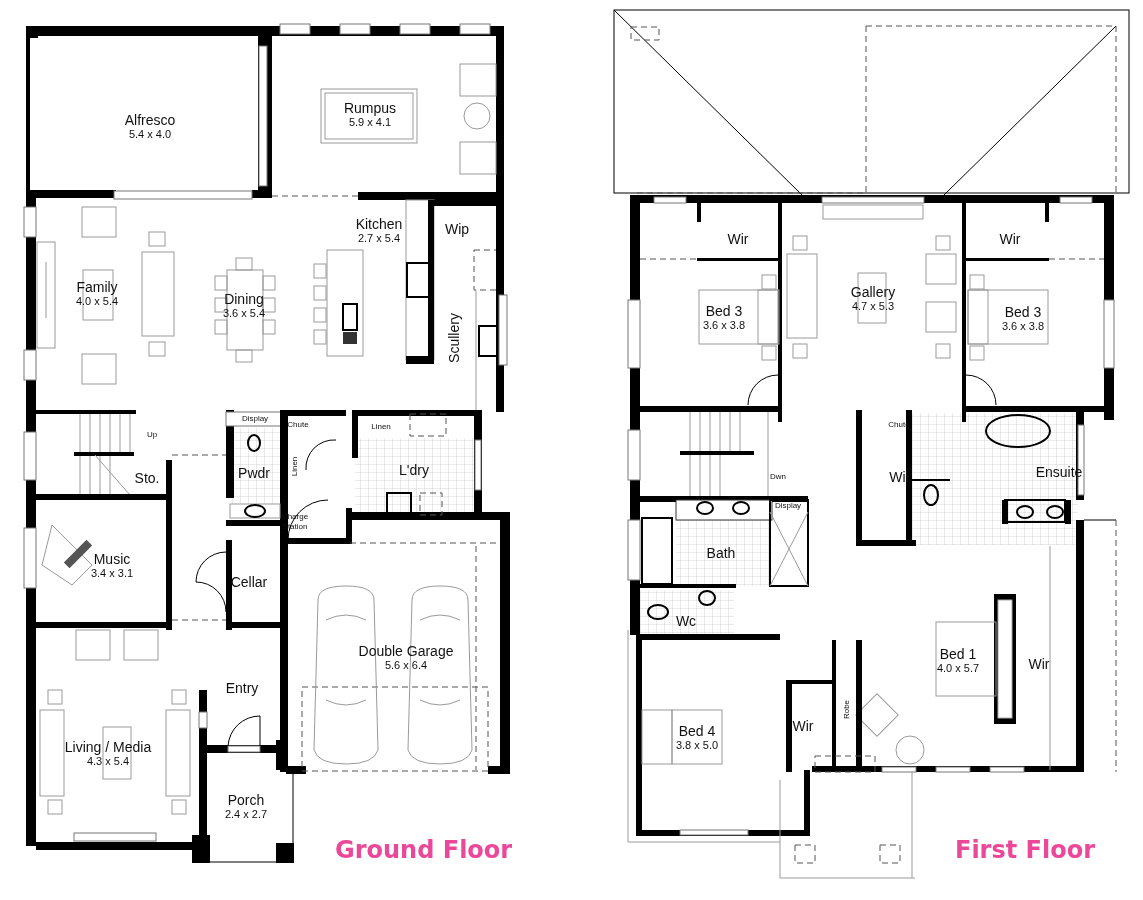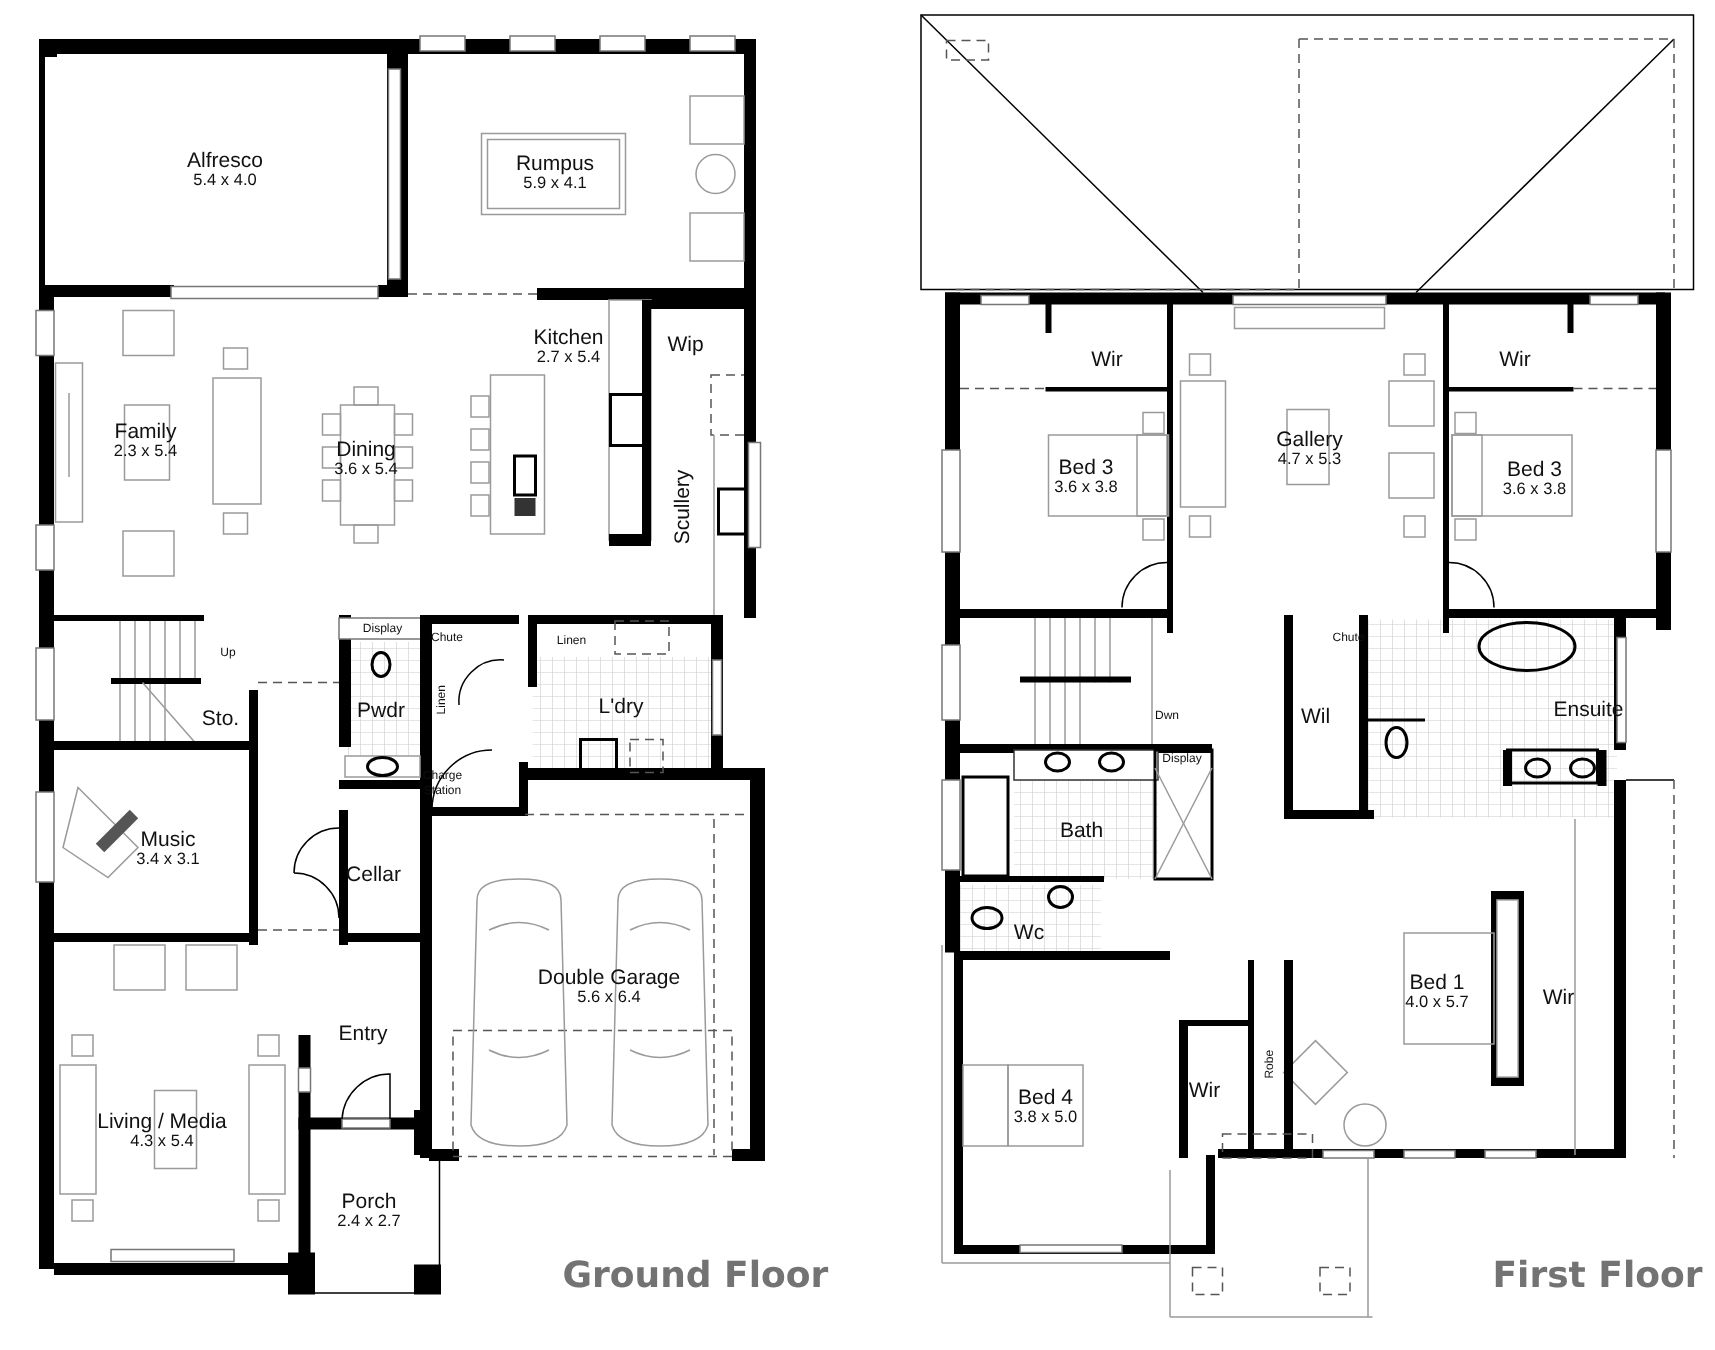--- a/index.html
+++ b/index.html
@@ -9,21 +9,21 @@
   .thin { stroke:#000; stroke-width:2; fill:none; }
   .line { stroke:#000; stroke-width:1; fill:none; }
   .grey { stroke:#9a9a9a; stroke-width:1; fill:none; }
   .dash { stroke:#555; stroke-width:1; fill:none; stroke-dasharray:6 4; }
   .win { fill:#fff; stroke:#777; stroke-width:1; }
   .tile { fill:url(#tiles); }
   .lbl { position:absolute; text-align:center; color:#111; font-family:"Liberation Sans", sans-serif; white-space:nowrap; transform:translateX(-50%); }
   .room-name { font-size:14px; line-height:16px; display:block; }
   .room-dim { font-size:11px; line-height:13px; display:block; }
   .small { font-size:8px; }
-  .title { position:absolute; font-family:"DejaVu Sans", sans-serif; font-weight:bold; font-size:24px; color:#737373;margin-left:40px; }
+  .title { position:absolute; font-family:"DejaVu Sans", sans-serif; font-weight:bold; font-size:24px; color:#ec4899; }
   .vert { transform:translateX(-50%) rotate(-90deg); }
 </style>
 </head>
 <body>
 
 <svg width="1143" height="900" viewBox="0 0 1143 900">
   <defs>
     <pattern id="tiles" width="8" height="8" patternUnits="userSpaceOnUse">
       <rect width="8" height="8" fill="#fff"></rect>
       <path d="M8 0 L0 0 0 8" fill="none" stroke="#ccc" stroke-width="0.8"></path>
@@ -315,38 +315,38 @@
     <line x1="628" y1="842" x2="780" y2="842" class="grey"></line>
     <line x1="780" y1="780" x2="780" y2="878" class="grey"></line>
     <line x1="780" y1="878" x2="915" y2="878" class="grey"></line>
     <line x1="912" y1="772" x2="912" y2="878" class="grey"></line>
     <rect x="795" y="845" width="20" height="18" class="dash"></rect>
     <rect x="880" y="845" width="20" height="18" class="dash"></rect>
     <rect x="815" y="756" width="60" height="16" class="dash"></rect>
   </g>
 </svg>
 
-<div class="lbl" style="left:150px;top:98px">
+<div class="lbl" style="left:150px;top:112px">
   <span class="room-name">Alfresco</span>
   <span class="room-dim">5.4 x 4.0</span>
 </div>
 <div class="lbl" style="left:370px;top:100px">
   <span class="room-name">Rumpus</span>
   <span class="room-dim">5.9 x 4.1</span>
 </div>
 <div class="lbl" style="left:379px;top:216px">
   <span class="room-name">Kitchen</span>
   <span class="room-dim">2.7 x 5.4</span>
 </div>
 <div class="lbl" style="left:457px;top:221px">
   <span class="room-name">Wip</span>
 </div>
 <div class="lbl" style="left:97px;top:279px">
   <span class="room-name">Family</span>
-  <span class="room-dim">2.3 x 5.4</span>
+  <span class="room-dim">4.0 x 5.4</span>
 </div>
 <div class="lbl" style="left:244px;top:291px">
   <span class="room-name">Dining</span>
   <span class="room-dim">3.6 x 5.4</span>
 </div>
 <div class="lbl vert" style="left:454px;top:330px">
   <span class="room-name">Scullery</span>
 </div>
 <div class="lbl small" style="left:255px;top:414px">Display</div>
 <div class="lbl small" style="left:298px;top:420px">Chute</div>
@@ -400,21 +400,21 @@
 <div class="lbl" style="left:724px;top:303px">
   <span class="room-name">Bed 3</span>
   <span class="room-dim">3.6 x 3.8</span>
 </div>
 <div class="lbl" style="left:1023px;top:304px">
   <span class="room-name">Bed 3</span>
   <span class="room-dim">3.6 x 3.8</span>
 </div>
 <div class="lbl small" style="left:899px;top:420px">Chute</div>
 <div class="lbl small" style="left:778px;top:472px">Dwn</div>
-<div class="lbl" style="left:877px;top:469px">
+<div class="lbl" style="left:899px;top:469px">
   <span class="room-name">Wil</span>
 </div>
 <div class="lbl" style="left:1059px;top:464px">
   <span class="room-name">Ensuite</span>
 </div>
 <div class="lbl small" style="left:788px;top:501px">Display</div>
 <div class="lbl" style="left:721px;top:545px">
   <span class="room-name">Bath</span>
 </div>
 <div class="lbl" style="left:686px;top:613px">

